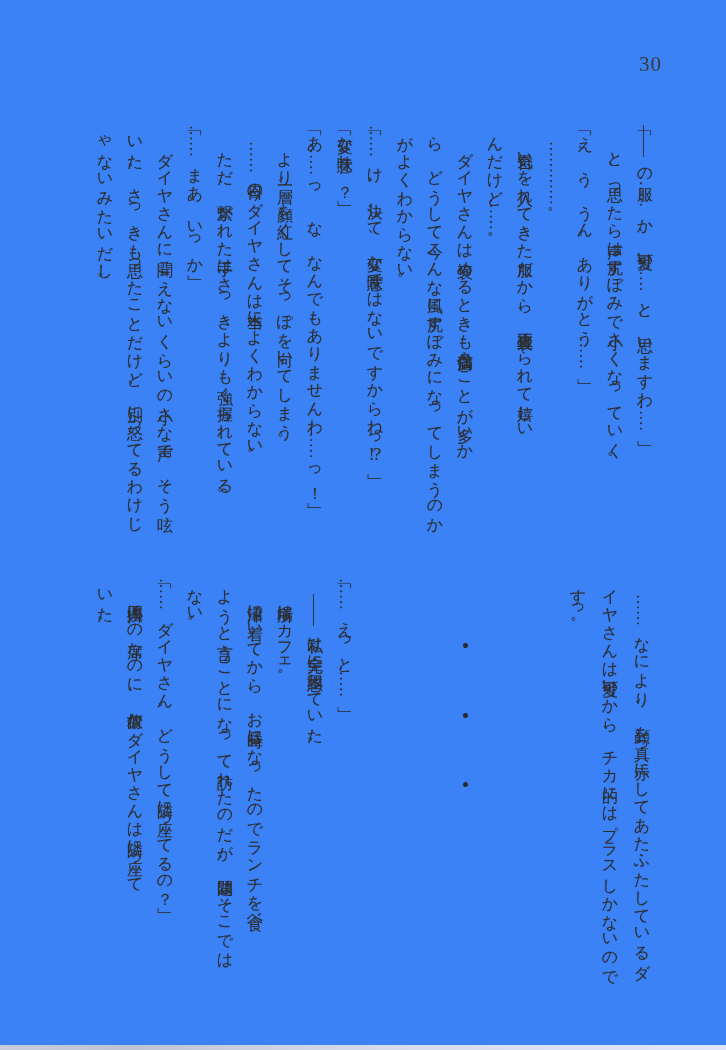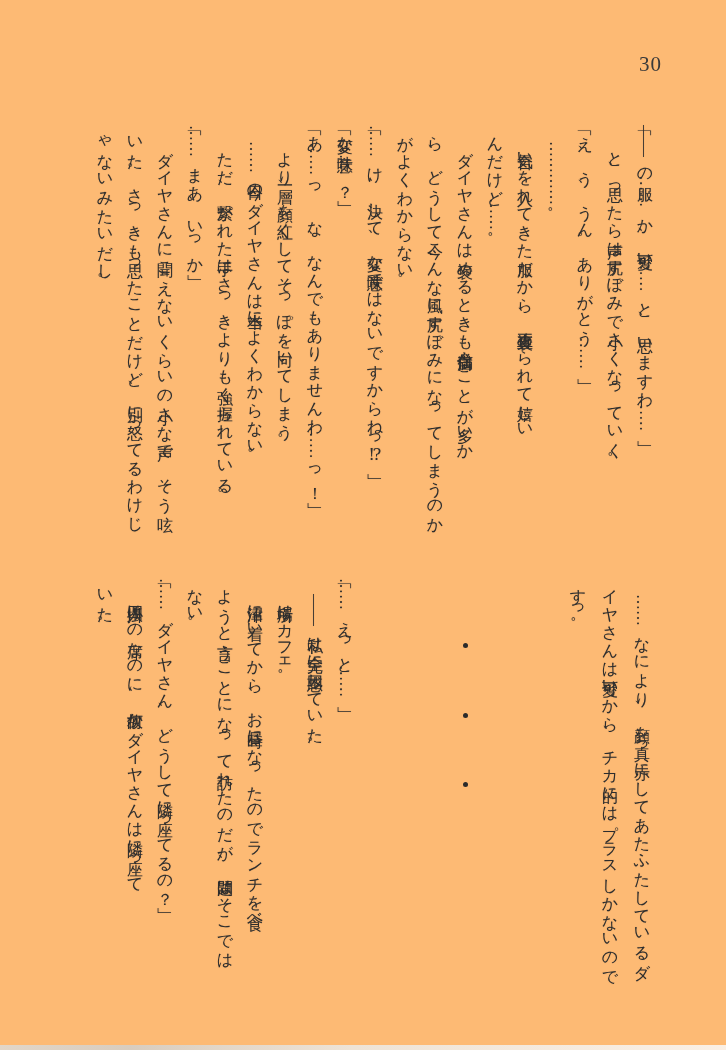--- a/index.html
+++ b/index.html
@@ -4,21 +4,21 @@
 <style>
   html, body {
     margin: 0;
     padding: 0;
     background: #ffffff;
   }
   #page {
     position: relative;
     width: 726px;
     height: 1050px;
-    background: #fdba74;
+    background: #3b82f6;
     overflow: hidden;
     font-family: "Liberation Serif", "DejaVu Serif", serif;
   }
   #page-number {
     position: absolute;
     top: 52px;
     left: 639px;
     font-size: 21px;
     letter-spacing: 1px;
     color: #3a3a3a;

